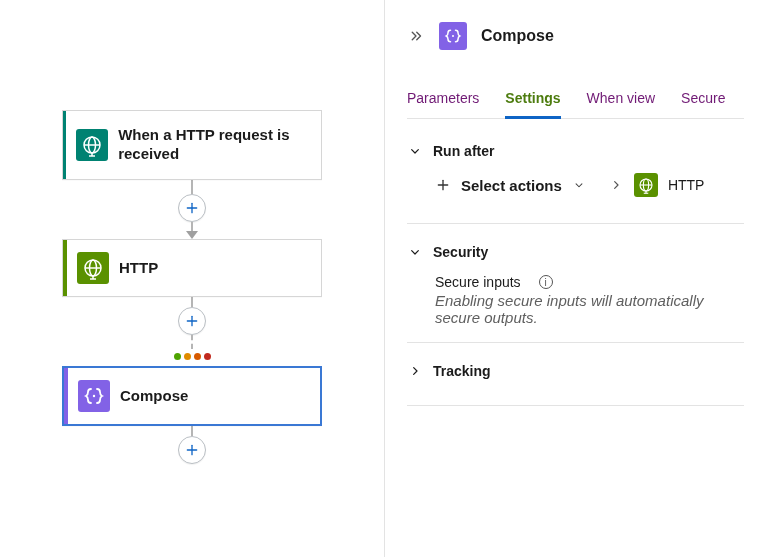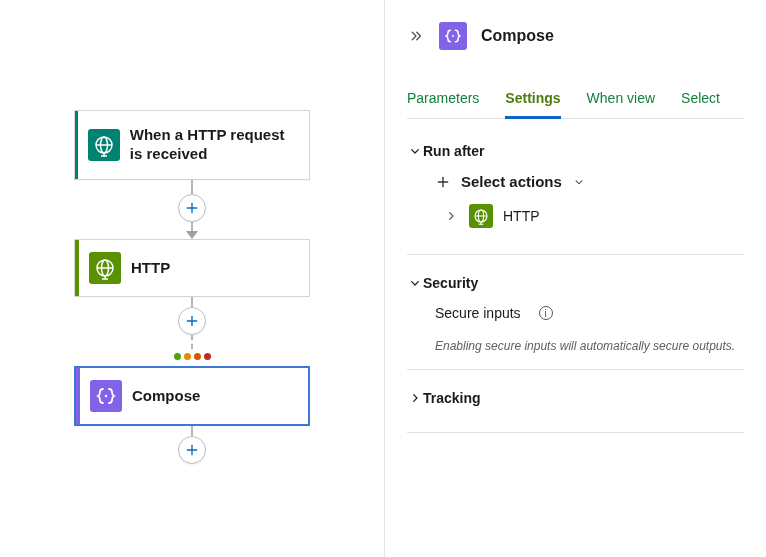--- a/index.html
+++ b/index.html
@@ -36,21 +36,21 @@
     display:flex;
     flex-direction:column;
   }
   
   .col{
     display:flex;
     flex-direction:column;
     align-items:center;
   }
   .node{
-    width:236px;
+    width:260px;
     border:1px solid var(--border);
     background:#fff;
     display:flex;
     align-items:stretch;
     position:relative;
     box-shadow: 0 0 0 0 #fff, 0 1px 0 rgba(0,0,0,0.02);
   }
   .node .stripe{
     width:4px;
   }
@@ -138,53 +138,53 @@
   }
   .panel-title{font-size:16px;font-weight:600;}
   .tabs{
     display:flex;
     gap:26px;
     border-bottom:1px solid var(--panel-line);
     margin:18px 0 22px 0;
   }
   .tab{
     padding:4px 0 10px;
-    color:#15803d;
+    color:#701a75;
     cursor:pointer;
     font-size:14px;
   }
   .tab.active{
     font-weight:600;
     color:#4d7c0f;
     border-bottom:3px solid var(--accent);
     margin-bottom:-1px;
   }
   .section{
     border-bottom:1px solid var(--panel-line);
     padding:0 0 26px 0;
     margin-bottom:18px;
   }
   .section.pad-less{padding-bottom:16px;}
   .section.last{border-bottom:1px solid var(--panel-line);margin-bottom:0;}
   .sec-head{
-    display:flex;align-items:center;gap:0;
+    display:flex;align-items:center;gap:10px;
     font-weight:600;padding:2px 0 14px 0;
   }
-  .sec-body{padding-left:28px;display:flex;flex-direction:column;gap:14px;}
+  .sec-body{padding-left:28px;display:flex;gap:14px;}
   .row{display:flex;align-items:center;gap:10px;}
   .select-actions{
     font-weight:600;font-size:15px;
   }
   .mini-tile{
     width:24px;height:24px;border-radius:3px;
     background:var(--green);
     display:flex;align-items:center;justify-content:center;
   }
   .field-title{display:flex;align-items:center;gap:18px;font-size:14px;}
-  .helper{font-size:12px;color:var(--muted);font-style:italic;margin-top:18px;}
+  .helper{font-size:15px;color:var(--muted);font-style:italic;margin-top:2px;}
   .toggle-row{display:flex;align-items:center;gap:12px;margin-top:8px;}
   .toggle{
     width:42px;height:20px;border-radius:10px;border:1px solid #999;
     background:#fff;position:relative;
   }
   .knob{
     width:12px;height:12px;border-radius:50%;background:#4a4a4a;
     position:absolute;top:3px;left:4px;
   }
   .info-circle{
@@ -308,21 +308,21 @@
           <use href="#ico-braces"></use>
         </svg>
     </span>
     <span class="panel-title">Compose</span>
   </div>
 
   <div class="tabs">
     <div class="tab">Parameters</div>
     <div class="tab active">Settings</div>
     <div class="tab">When view</div>
-    <div class="tab">Select</div>
+    <div class="tab">Secure</div>
   </div>
 
   <div class="section">
     <div class="sec-head">
       <svg width="16" height="16" viewBox="0 0 24 24">
           <use href="#ico-chev-down"></use>
         </svg>
       <span>Run after</span>
     </div>
     <div class="sec-body">

